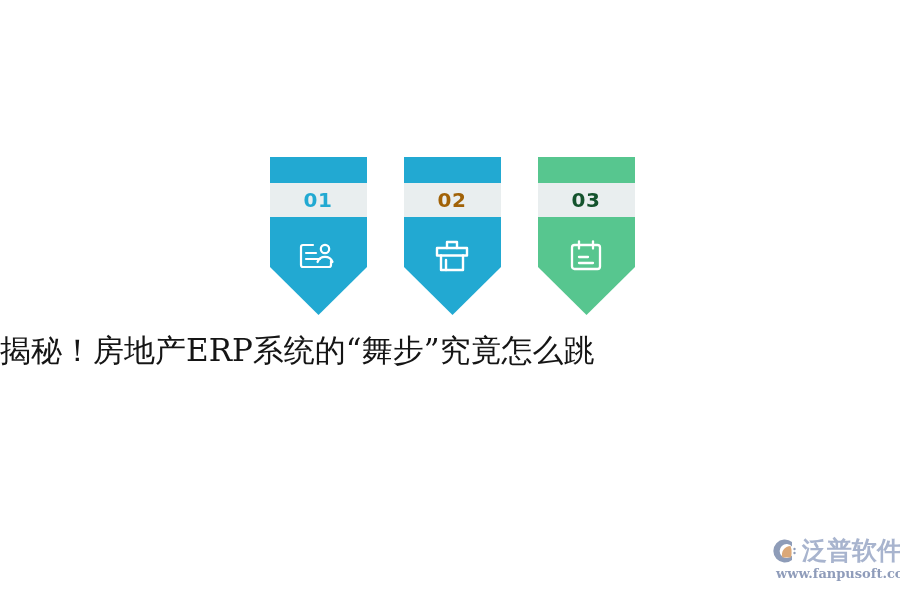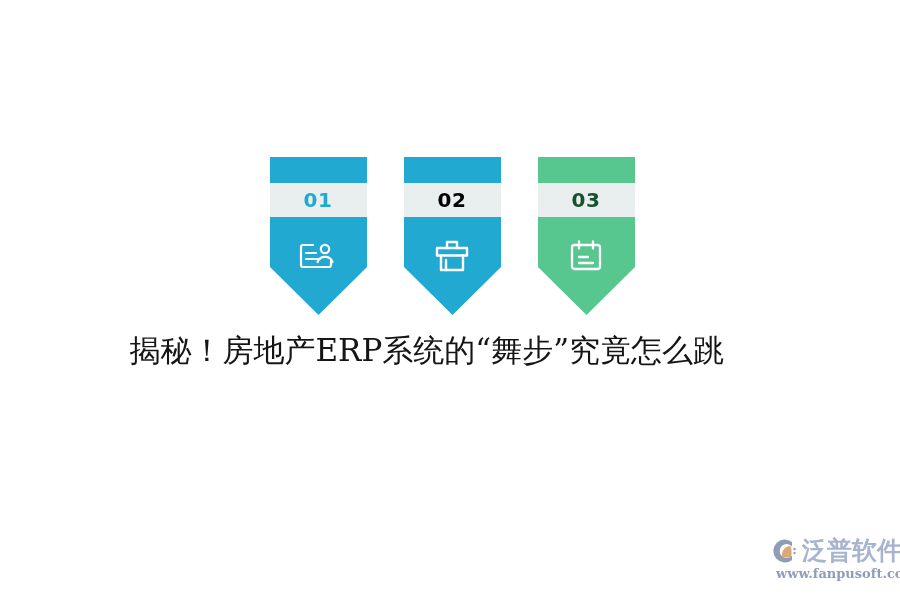--- a/index.html
+++ b/index.html
@@ -86,21 +86,21 @@
   .banner-icon svg {
     display: block;
   }
 
   
   .title-block {
     position: absolute;
     left: 0;
     top: 330px;
     width: 724px;
-    text-align: right;
+    text-align: left;
   }
 
   .title-line {
     font-family: "DejaVu Serif", "Liberation Serif", serif;
     font-size: 31px;
     line-height: 40px;
     color: #151515;
     letter-spacing: 0px;
     white-space: nowrap;
   }
@@ -174,21 +174,21 @@
           <path d="M19.5 22 a8 8 0 0 1 15 0"></path>
         </svg>
       </div>
     </div>
 
     <div class="banner">
       <svg class="banner-shape" viewBox="0 0 97 158">
         <polygon points="0,0 97,0 97,110 48.5,158 0,110" fill="#22a9d2"></polygon>
       </svg>
       <div class="banner-band">
-        <span class="banner-number" style="color:#000000">02</span>
+        <span class="banner-number" style="color:#a16207">02</span>
       </div>
       <div class="banner-icon">
         <svg width="36" height="34" viewBox="0 0 36 34" fill="none" stroke="#ffffff" stroke-width="2.4" stroke-linecap="round" stroke-linejoin="round">
           <polyline points="13,9 13,3 23,3 23,9"></polyline>
           <rect x="3" y="9" width="30" height="7.5"></rect>
           <polyline points="7,16.5 7,31 29,31 29,16.5"></polyline>
           <line x1="12" y1="31" x2="12" y2="21"></line>
         </svg>
       </div>
     </div>

